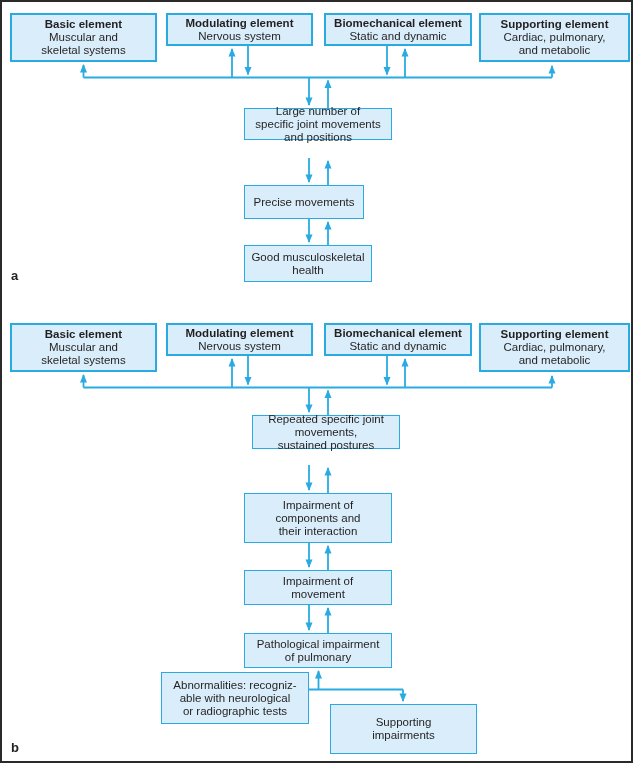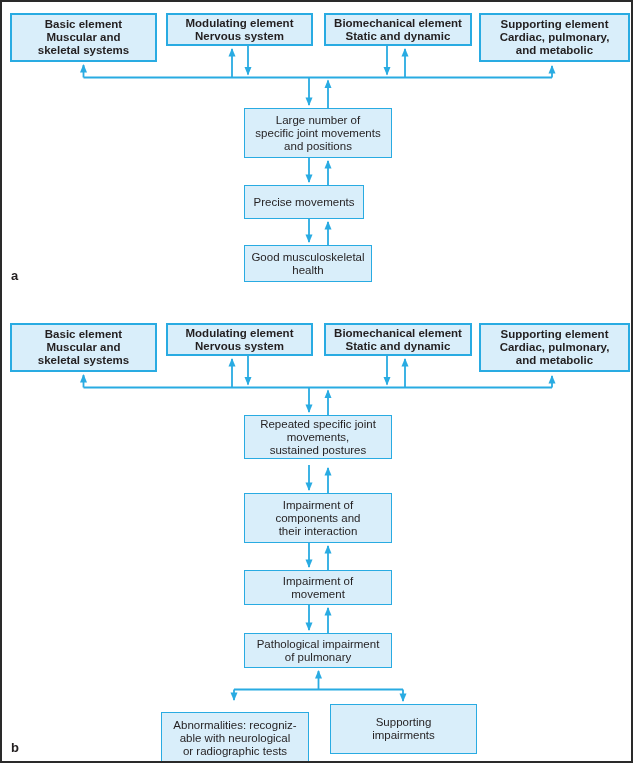--- a/index.html
+++ b/index.html
@@ -9,42 +9,42 @@
     font-family:"Liberation Sans", sans-serif;color:#231f20;
   }
   .connectors{position:absolute;left:0;top:0;width:633px;height:763px;pointer-events:none;}
   .box{
     position:absolute;box-sizing:border-box;background:#d9eefa;border:1.4px solid #29abe2;
     display:flex;flex-direction:column;align-items:center;justify-content:center;
     text-align:center;font-size:11.5px;line-height:13px;padding:2px;
   }
   .toprow{border-width:2px;}
   .t{font-weight:bold;white-space:pre-line;}
-  .s{white-space:pre-line;font-weight:bold;}
+  .s{white-space:pre-line;}
   .flow-text{white-space:pre-line;}
   .plabel{position:absolute;font-weight:bold;font-size:13px;}
 
   .a-t1{left:8px;top:11px;width:147px;height:49px}
   .a-t2{left:164px;top:11px;width:147px;height:33px}
   .a-t3{left:322px;top:11px;width:148px;height:33px}
   .a-t4{left:477px;top:11px;width:151px;height:49px}
-  .a-f1{left:242px;top:106px;width:148px;height:50px}
+  .a-f1{left:242px;top:106px;width:148px;height:32px}
   .a-f2{left:242px;top:183px;width:120px;height:34px}
   .a-f3{left:242px;top:243px;width:128px;height:37px}
   .la{left:9px;top:266px}
 
   .b-t1{left:8px;top:321px;width:147px;height:49px}
   .b-t2{left:164px;top:321px;width:147px;height:33px}
   .b-t3{left:322px;top:321px;width:148px;height:33px}
   .b-t4{left:477px;top:321px;width:151px;height:49px}
-  .b-f1{left:242px;top:413px;width:148px;height:44px}
+  .b-f1{left:250px;top:413px;width:148px;height:34px}
   .b-f2{left:242px;top:491px;width:148px;height:50px}
   .b-f3{left:242px;top:568px;width:148px;height:35px}
   .b-f4{left:242px;top:631px;width:148px;height:35px}
-  .b-o1{left:159px;top:710px;width:148px;height:52px}
+  .b-o1{left:159px;top:670px;width:148px;height:52px}
   .b-o2{left:328px;top:702px;width:147px;height:50px}
   .lb{left:9px;top:738px}
 </style>
 </head>
 <body>
 
 <div class="frame">
 
   <svg class="connectors" viewBox="0 0 633 763" xmlns="http://www.w3.org/2000/svg">
     <defs>

